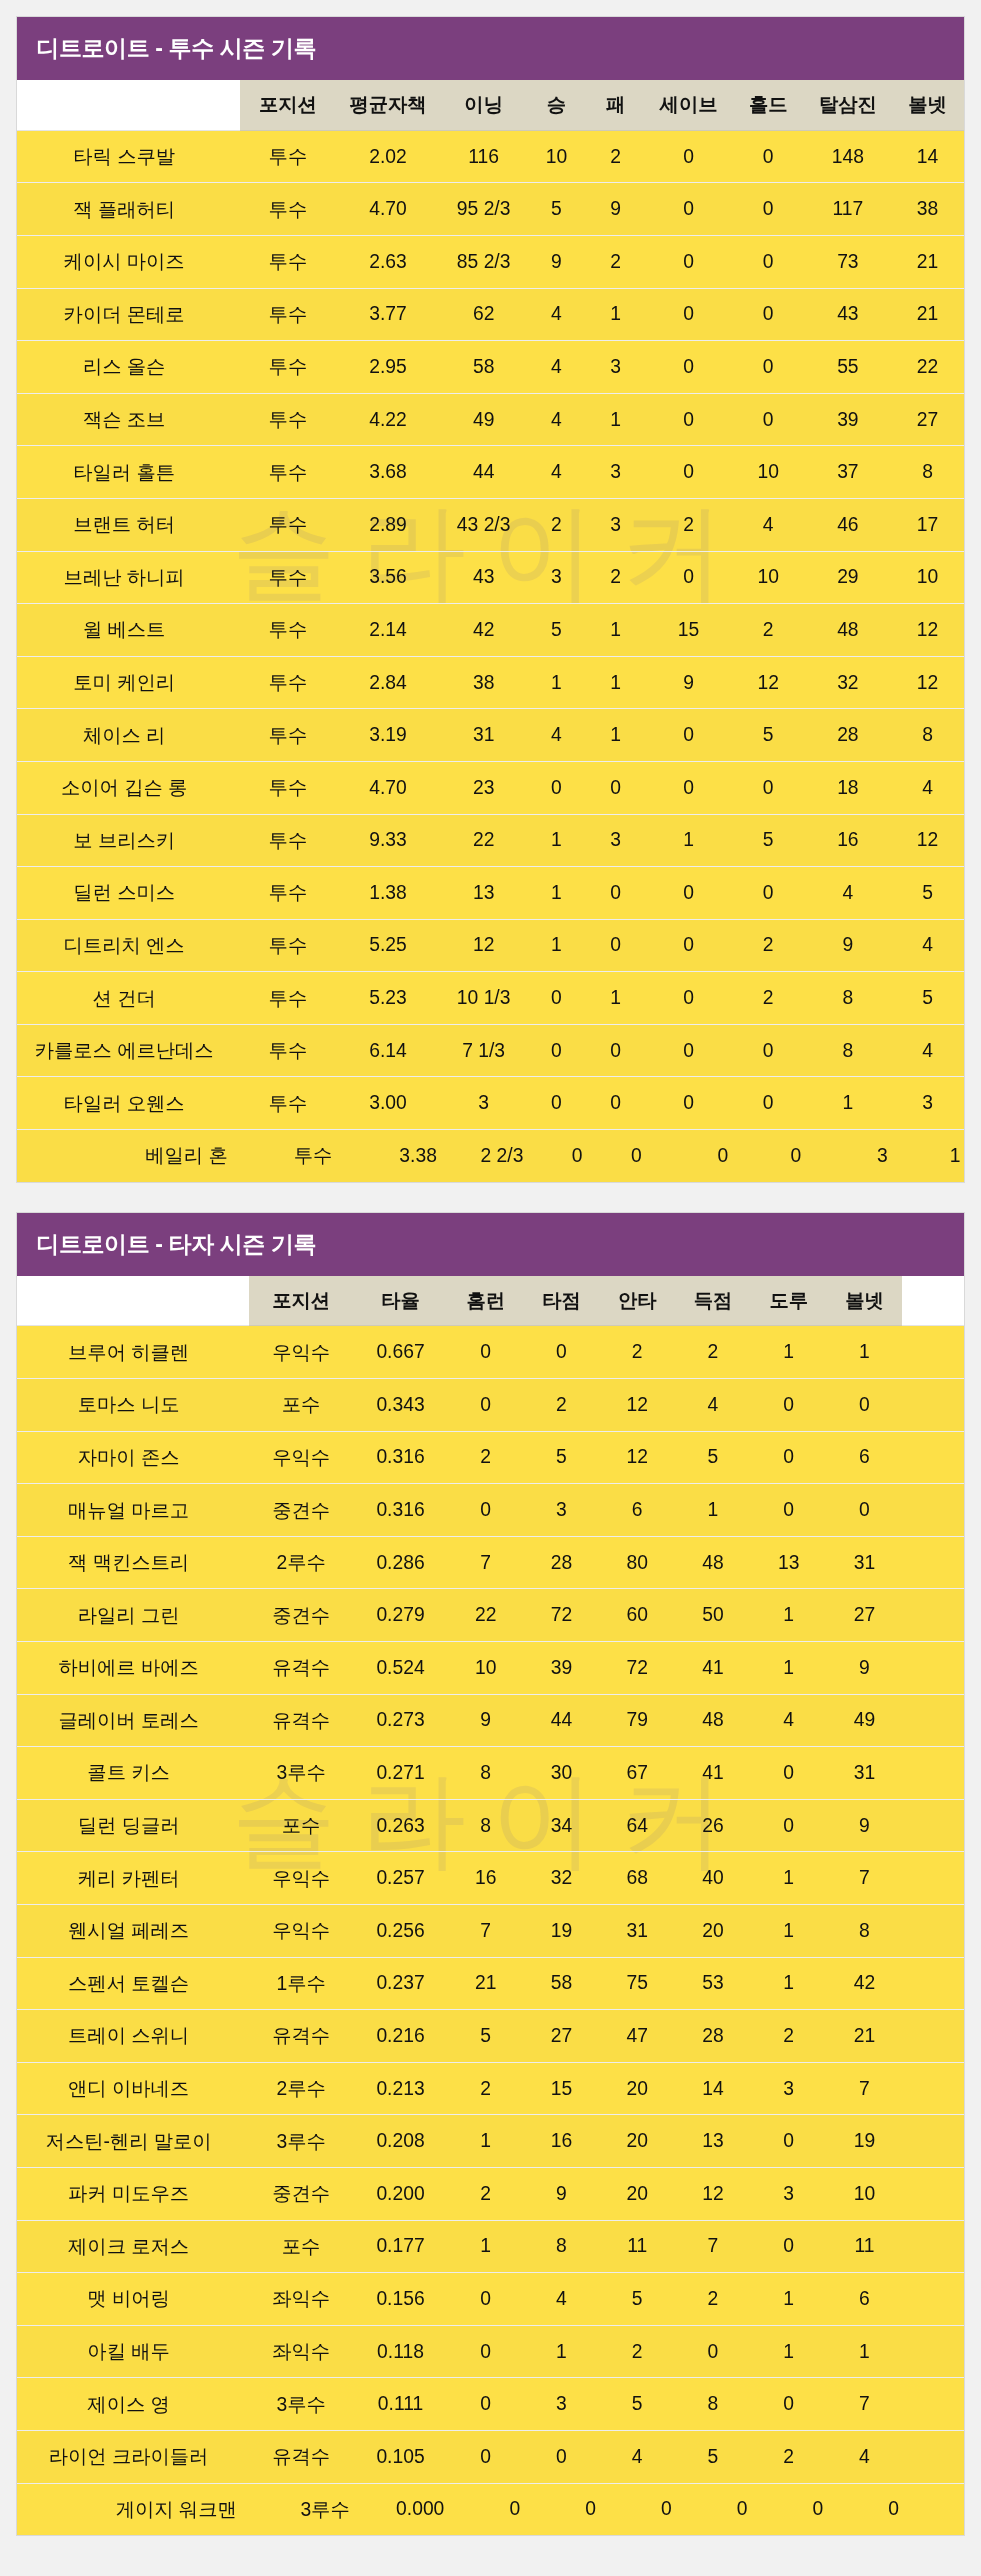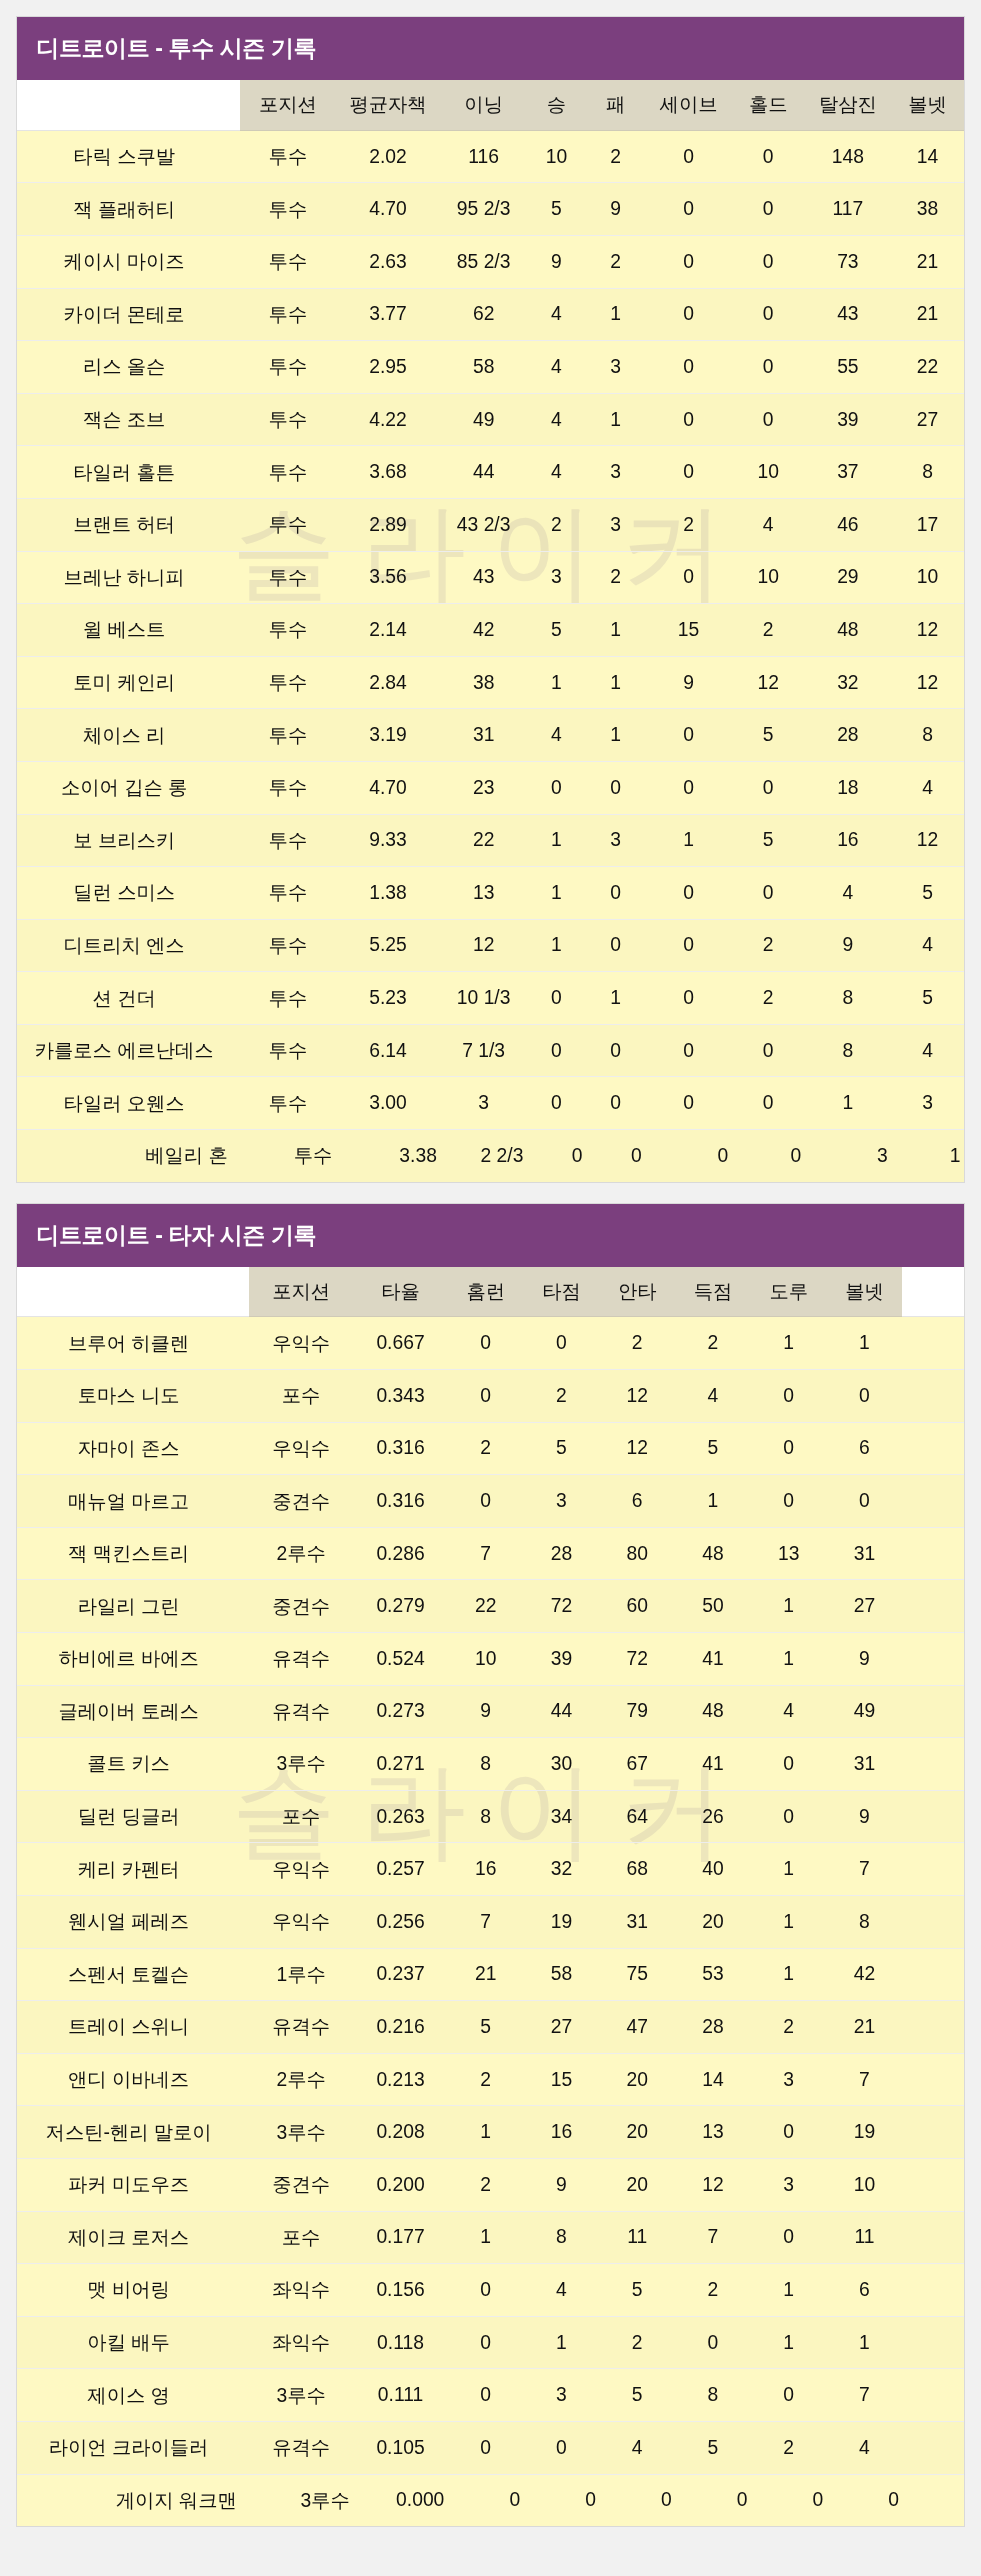--- a/index.html
+++ b/index.html
@@ -11,48 +11,48 @@
   body {
     width: 981px;
     padding: 16px 0 16px 0;
     box-sizing: border-box;
   }
   .wrap {
     width: 949px;
     margin: 0 auto;
   }
   .card {
-    background: #fef9c3;
+    background: #fde047;
     border: 0.9px solid #d9d9d9;
     box-sizing: border-box;
     position: relative;
     overflow: hidden;
   }
-  .card + .card { margin-top: 20px; }
+  .card + .card { margin-top: 29px; }
 
   .card-title {
     background: #7b3f7e;
     color: #ffffff;
     font-size: 23px;
     font-weight: bold;
     padding: 16px 19.3px 16px 19.3px;
     letter-spacing: -0.4px;
   }
 
   table {
     width: 100%;
     border-collapse: collapse;
     table-layout: fixed;
     position: relative;
     z-index: 2;
   }
   thead th {
     background: #dcd7c4;
     font-size: 19.3px;
-    font-weight: normal;
+    font-weight: bold;
     color: #111;
     padding: 11.4px 3.5px;
     text-align: center;
     border-bottom: 0.9px solid #cfcab7;
   }
   thead th.nameh { background: #ffffff; border-bottom: 0.9px solid #e4e4e4; }
 
   tbody td {
     font-size: 19.3px;
     color: #111;

